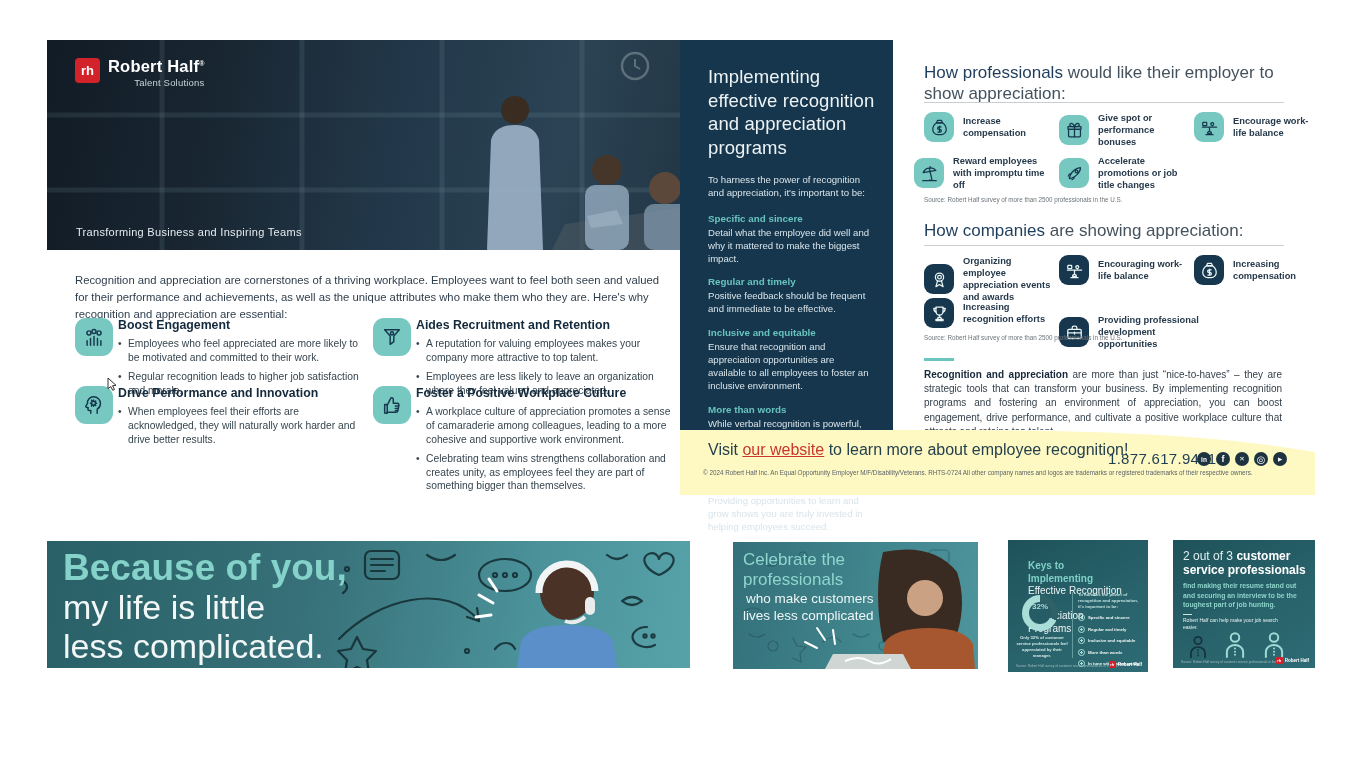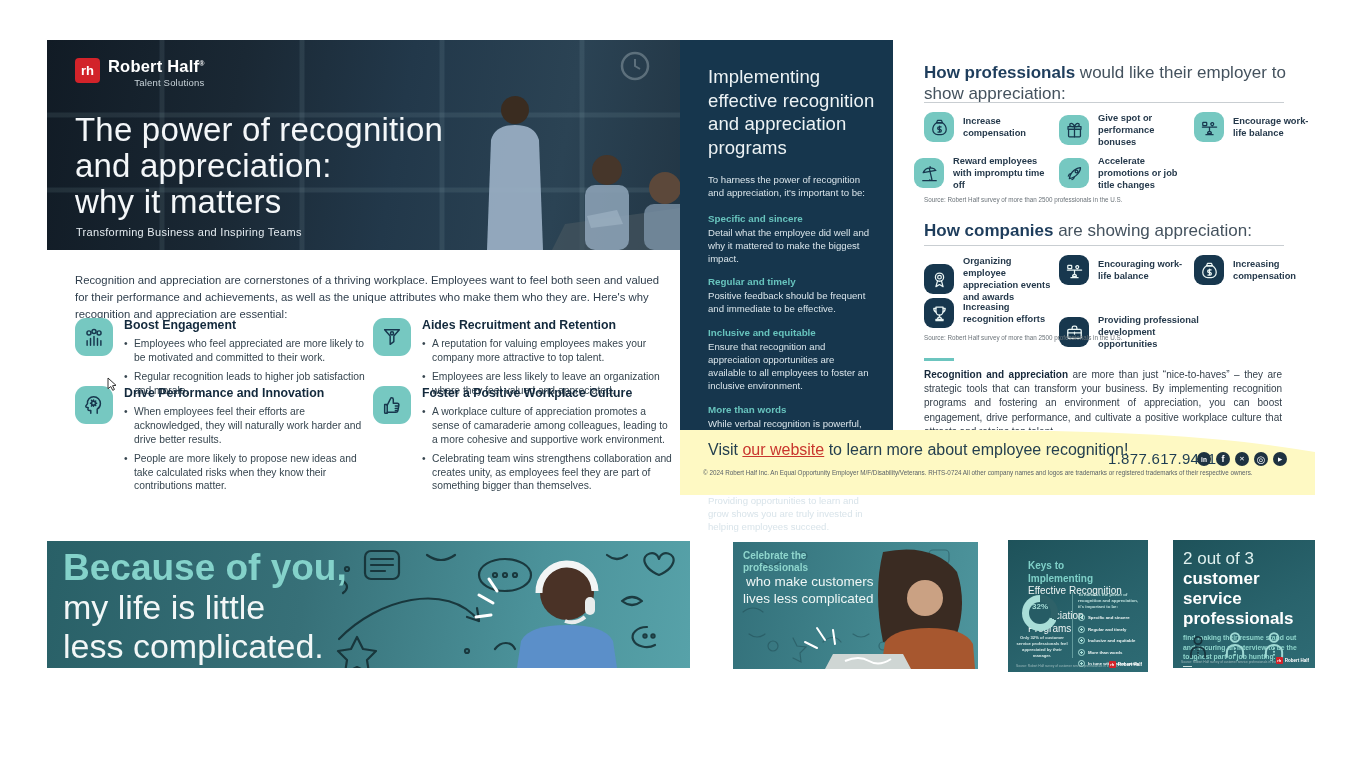--- a/index.html
+++ b/index.html
@@ -21,21 +21,21 @@
   .logo-reg { font-size:7px; vertical-align:super; }
   .logo-div { font-size:9.5px; color:#c9d4da; margin-top:2px; letter-spacing:.2px;text-align:right; }
   .hero-title { position:absolute; left:28px; top:72px; font-size:33px; font-weight:300; line-height:1.09;
                 color:#f4f7f9; letter-spacing:.2px; }
   .hero-sub { position:absolute; left:29px; top:186px; font-size:11px; color:#e4ebf0; letter-spacing:.3px; }
 
   
   .left-content { position:absolute; left:0; top:210px; width:633px; height:245px; background:#fff; }
   .intro { position:absolute; left:28px; top:22px; width:586px; font-size:11.3px; line-height:1.5;
            color:#2f3e4c; text-align:left; }
-  .benefit { position:absolute; display:flex; gap:11px; }
+  .benefit { position:absolute; display:flex; gap:5px; }
   .b1 { left:28px;  top:68px;  width:292px; }
   .b2 { left:326px; top:68px;  width:300px; }
   .b3 { left:28px;  top:136px; width:292px; }
   .b4 { left:326px; top:136px; width:300px; }
   .tile { flex:0 0 auto; border-radius:11px; display:block; }
   .tile-teal { width:38px; height:38px; background:#76c8c1; color:#17374e; padding:8px; }
   .tile-navy { width:30px; height:30px; border-radius:9px; background:#17374e; color:#eaf5f4; padding:5.5px; }
   [data-icon] svg { width:100%; height:100%; display:block; fill:none; stroke:currentColor;
                     stroke-width:1.6; stroke-linecap:round; stroke-linejoin:round; }
   .benefit h3 { font-size:12.3px; font-weight:700; color:#13293c; margin-bottom:5px; }
@@ -50,21 +50,21 @@
   .mid-title { font-size:18.5px; font-weight:300; color:#edf3f5; line-height:1.28; letter-spacing:.1px;
                margin-bottom:13px; }
   .mid-intro { font-size:9.6px; color:#d9e4ea; line-height:1.4; margin-bottom:13px; width:160px; }
   .mid-sec { margin-bottom:11px; width:162px; }
   .mid-sec h4 { font-size:9.8px; font-weight:700; color:#67c3bd; margin-bottom:2px; }
   .mid-sec p { font-size:9.6px; color:#d9e4ea; line-height:1.38; }
 
   
   .rightp { position:absolute; left:846px; top:0; width:422px; height:390px; background:#fff; }
   .sec-head { position:absolute; left:31px; font-size:17px; line-height:1.25; color:#44525e; font-weight:400; }
-  .sec-head b { color:#1e3d5c; font-weight:700;text-align:center; }
+  .sec-head b { color:#1e3d5c; font-weight:400;text-align:center; }
   .rule { position:absolute; left:31px; width:360px; height:1px; background:#c9ced2; }
   .app-item { position:absolute; display:flex; align-items:center; gap:9px; width:133px; }
   .app-item .lbl { font-size:9.3px; font-weight:700; color:#25394b; line-height:1.3; }
   .src { position:absolute; left:31px; font-size:6.3px; color:#6b7379; }
   .teal-rule { position:absolute; left:31px; top:318px; width:30px; height:3px; background:#6cc5bf; }
   .conclusion { position:absolute; left:31px; top:328px; width:358px; font-size:10px; line-height:1.42;
                 color:#333f4a; text-align:justify; }
   .conclusion b { color:#16283a; }
 
   
@@ -87,21 +87,21 @@
   .thumb { position:absolute; overflow:hidden; cursor:pointer; }
   .t-banner { left:47px; top:541px; width:643px; height:127px;
               background:linear-gradient(100deg,#296067 0%,#377078 40%,#4b929a 75%,#57a2a9 100%); }
   .t-banner .txt { position:absolute; left:16px; top:6px; }
   .t-banner .acc { font-size:37px; font-weight:700; color:#84d2ca; line-height:1.12; }
   .t-banner .wht { font-size:34px; font-weight:300; color:#f2f7f7; line-height:1.13; }
 
   .t-celeb { left:733px; top:542px; width:245px; height:127px;
              background:linear-gradient(100deg,#33707a 0%,#41858d 55%,#4e959d 100%); }
   .t-celeb .txt { position:absolute; left:10px; top:8px; }
-  .t-celeb .acc { font-size:10px; font-weight:700; color:#8fd6cd; line-height:1.2; }
+  .t-celeb .acc { font-size:17px; font-weight:400; color:#8fd6cd; line-height:1.2; }
   .t-celeb .wht { font-size:13.5px; font-weight:300; color:#eef6f5; line-height:1.25;text-align:right; }
 
   .t-keys { left:1008px; top:540px; width:140px; height:132px; padding:20px;
             background:linear-gradient(150deg,#1e525a 0%,#29636c 60%,#2e6b74 100%); }
   .t-keys .acc { font-size:10px; font-weight:700; color:#7fd0c8; line-height:1.25; }
   .t-keys .wl { font-size:10px; font-weight:400; color:#eef4f4; line-height:1.25; }
   .donut { position:absolute; left:14px; top:55px; width:36px; height:36px; border-radius:50%;
            background:conic-gradient(#2e6168 0% 32%, #a9ded8 32% 100%); }
   .donut-hole { position:absolute; inset:7px; border-radius:50%; background:#265c65; display:flex;
                 align-items:flex-start; justify-content:center; font-size:8px; font-weight:700; color:#a9ded8; }
@@ -115,21 +115,21 @@
               background:radial-gradient(circle,#a9ded8 0 1px,transparent 1.2px); }
   .keys-row span { font-size:4.3px; font-weight:700; color:#eef6f5; }
   .tiny-src { position:absolute; left:8px; bottom:4px; font-size:3.2px; color:#9fbcbe; }
   .mini-logo { position:absolute; right:6px; bottom:4px; display:flex; align-items:center; gap:2px; }
   .mini-logo .box { width:7px; height:7px; border-radius:1px; background:#d2232a; color:#fff; font-size:4px;
                     font-weight:700; display:flex; align-items:center; justify-content:center; }
   .mini-logo .nm { font-size:4.5px; font-weight:700; color:#fff; }
 
   .t-stat { left:1173px; top:540px; width:142px; height:128px; padding:9px 10px;
             background:linear-gradient(150deg,#1e525a 0%,#29636c 60%,#2e6b74 100%); }
-  .t-stat .title { width:126px; font-size:17px; line-height:1.18; color:#fff; }
+  .t-stat .title { width:126px; font-size:12px; line-height:1.18; color:#fff; }
   .t-stat .lt { font-weight:300; color:#dff0ee; }
   .t-stat .bd { font-weight:700; }
   .t-stat .body { margin-top:4px; width:126px; font-size:6.8px; font-weight:700; color:#8ed4cb; line-height:1.4; }
   .t-stat .dash { margin-top:4px; width:9px; height:1px; background:#cfe5e2; }
   .t-stat .note { margin-top:2px; width:110px; font-size:5px; color:#e8f2f1; line-height:1.4; }
   .stat-people { position:absolute; left:12px; top:88px; display:flex; align-items:flex-end; gap:9px; }
   .figure { display:block; }
   .fig-dark  { width:26px; height:30px; color:#16323c; }
   .fig-teal  { width:30px; height:34px; color:#9fd9d4; }
 
@@ -163,25 +163,20 @@
         <circle cx="618" cy="148" r="16" fill="#5c483a"></circle>
         <rect x="597" y="164" width="46" height="46" rx="10" fill="#7d94a8" opacity=".8"></rect>
       </svg>
       <div class="hero-logo">
         <div class="logo-box">rh</div>
         <div>
           <div class="logo-name"><span>Robert Half</span><sup class="logo-reg">®</sup></div>
           <div class="logo-div">Talent Solutions</div>
         </div>
       </div>
-      <div class="hero-title">
-        <div>The power of recognition</div>
-        <div>and appreciation:</div>
-        <div>why it matters</div>
-      </div>
       <div class="hero-sub">Transforming Business and Inspiring Teams</div>
     </div>
 
     <div class="left-content">
       <p class="intro">Recognition and appreciation are cornerstones of a thriving workplace. Employees want to feel both seen and valued for their performance and achievements, as well as the unique attributes who make them who they are. Here's why recognition and appreciation are essential:</p>
 
       <div class="benefit b1">
         <span class="tile tile-teal" data-icon="people-chart">
             <svg viewBox="0 0 24 24">
               <circle cx="6.5" cy="7.5" r="2.2"></circle>
@@ -220,21 +215,20 @@
             <svg viewBox="0 0 24 24">
               <path d="M8.5 21v-3H6.8c-1 0-1.6-.8-1.4-1.8l.3-1.2-1.9-.6c-.8-.3-1-1-.5-1.7l1.6-2.2C4.3 6.3 7.6 3 11.6 3c4.2 0 7.4 3.3 7.4 7.3 0 2.7-1.3 4.9-3.5 6.2V21"></path>
               <circle cx="11.5" cy="10" r="2.2"></circle>
               <path d="M11.5 6.6v1.2M11.5 12.2v1.2M14.9 10h-1.2M9.3 10H8.1M13.9 7.6l-.8.8M10 12.4l-.8.8M13.9 12.4l-.8-.8M10 7.6l-.8-.8"></path>
             </svg>
           </span>
         <div>
           <h3>Drive Performance and Innovation</h3>
           <ul>
             <li>When employees feel their efforts are acknowledged, they will naturally work harder and drive better results.</li>
-            <li>People are more likely to propose new ideas and take calculated risks when they know their contributions matter.</li>
           </ul>
         </div>
       </div>
 
       <div class="benefit b4">
         <span class="tile tile-teal" data-icon="thumbs-up">
             <svg viewBox="0 0 24 24">
               <path d="M4 11.5h2.8V21H4.8c-.5 0-.8-.4-.8-.9v-8.6z"></path>
               <path d="M6.8 12.3 10.4 5c.2-.5.7-.8 1.2-.8 1 0 1.8.8 1.8 1.8v4h4.3c1.2 0 2 1 1.8 2.2l-1.1 6.1c-.2 1-1 1.7-2 1.7H6.8"></path>
               <path d="M15.6 13.2h3M15.6 15.7h2.6M15.6 18.2h2.2"></path>

